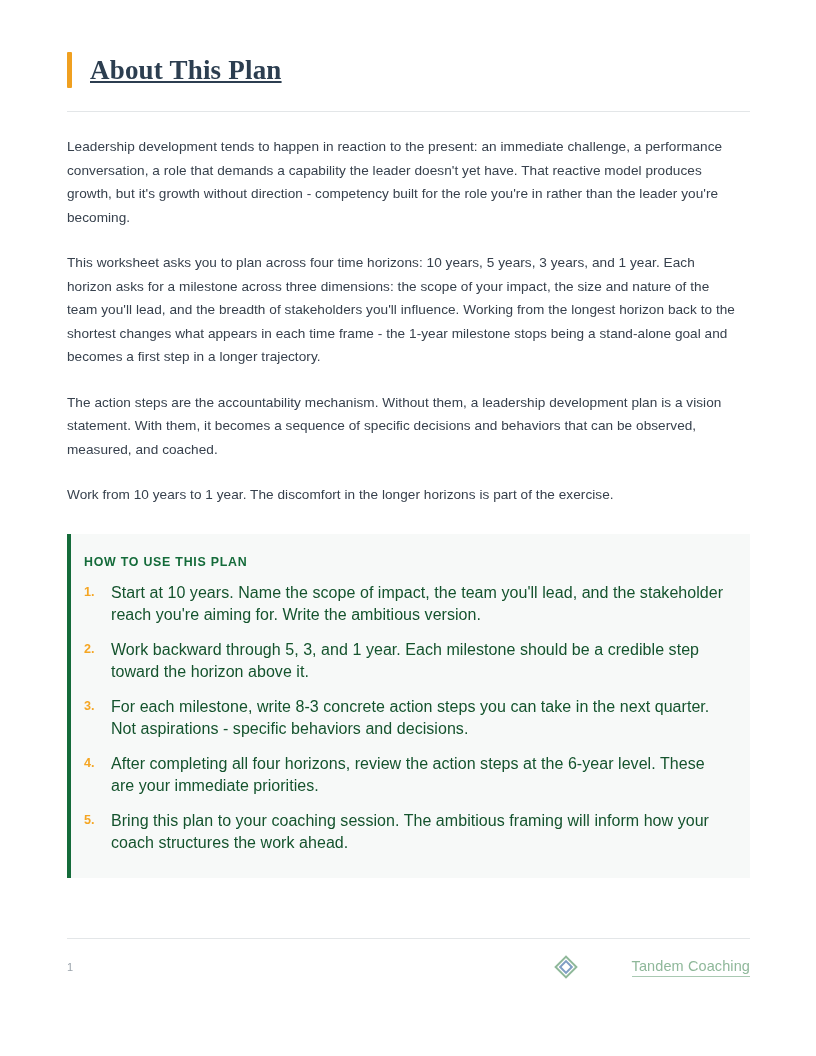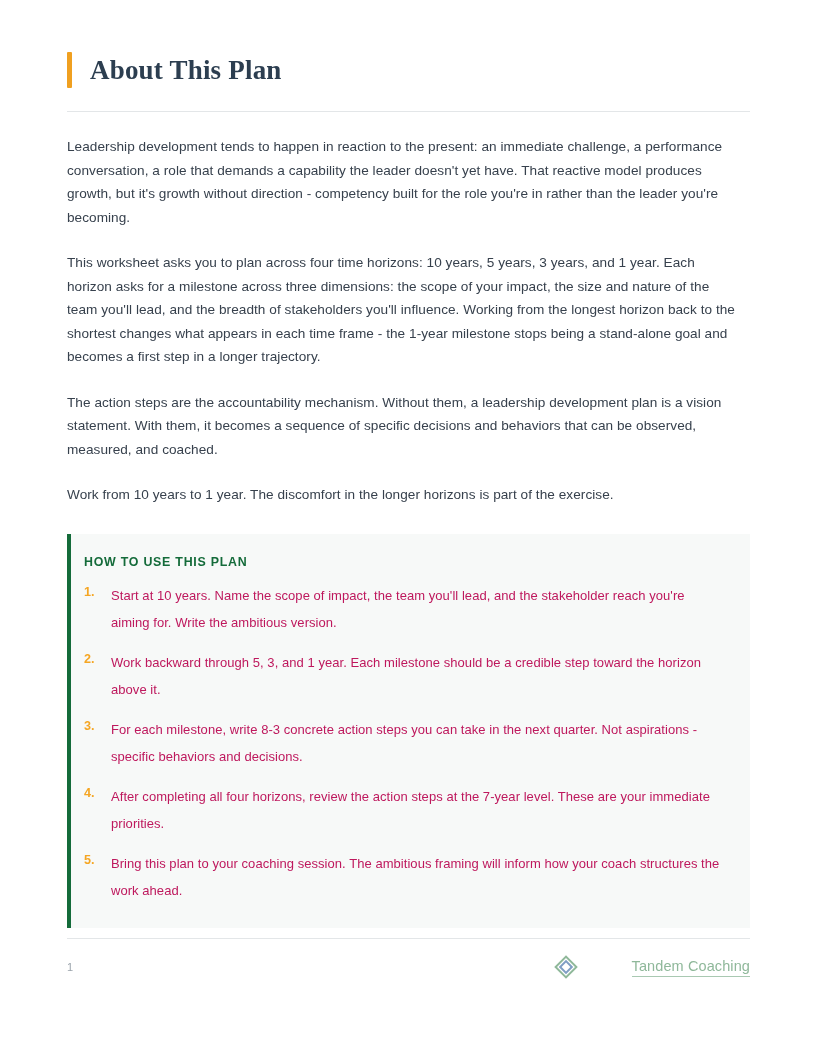--- a/index.html
+++ b/index.html
@@ -46,20 +46,21 @@
   }
   .page-title {
     font-family: "Liberation Serif", serif;
     font-weight: bold;
     font-size: 27px;
     color: #2c3e50;
     margin-left: 18px;
     letter-spacing: 0.2px;
     line-height: 1;
     white-space: nowrap;
+    text-decoration: underline;
   }
   .title-rule {
     width: 683px;
     height: 1px;
     background: #e3e6e8;
     margin-top: 21px;
   }
 
   
   .body-block {
@@ -108,23 +109,23 @@
   }
   .li-num {
     flex: 0 0 27px;
     font-size: 12.6px;
     font-weight: bold;
     color: #f5a623;
     line-height: 21px;
   }
   .li-text {
     flex: 1 1 auto;
-    font-size: 13px;
-    line-height: 27px;
-    color: #be185d;
+    font-size: 16px;
+    line-height: 22px;
+    color: #14532d;
     letter-spacing: 0.05px;
   }
 
   
   .footer {
     position: absolute;
     left: 67px;
     top: 938px;
     width: 683px;
   }
@@ -195,21 +196,21 @@
         <li>
           <span class="li-num">2.</span>
           <span class="li-text">Work backward through 5, 3, and 1 year. Each milestone should be a credible step toward the horizon above it.</span>
         </li>
         <li>
           <span class="li-num">3.</span>
           <span class="li-text">For each milestone, write 8-3 concrete action steps you can take in the next quarter. Not aspirations - specific behaviors and decisions.</span>
         </li>
         <li>
           <span class="li-num">4.</span>
-          <span class="li-text">After completing all four horizons, review the action steps at the 7-year level. These are your immediate priorities.</span>
+          <span class="li-text">After completing all four horizons, review the action steps at the 6-year level. These are your immediate priorities.</span>
         </li>
         <li>
           <span class="li-num">5.</span>
           <span class="li-text">Bring this plan to your coaching session. The ambitious framing will inform how your coach structures the work ahead.</span>
         </li>
       </ol>
     </div>
 
   </div>
 

